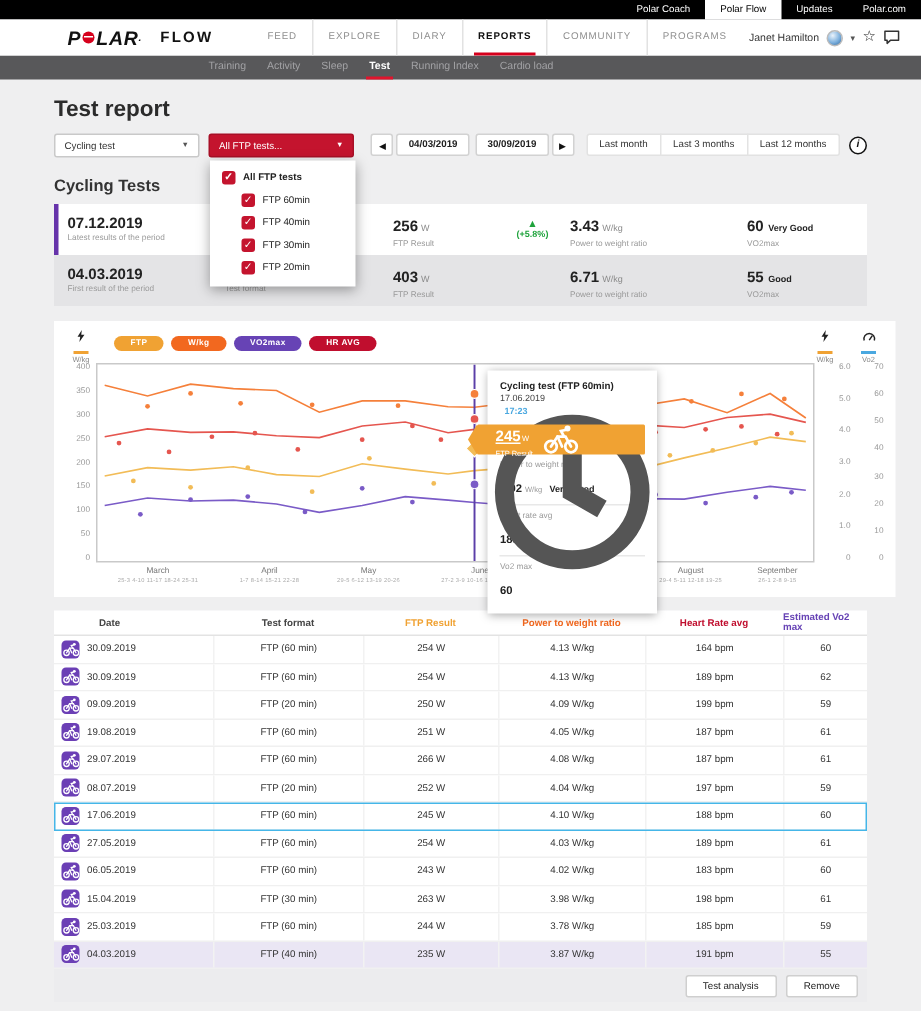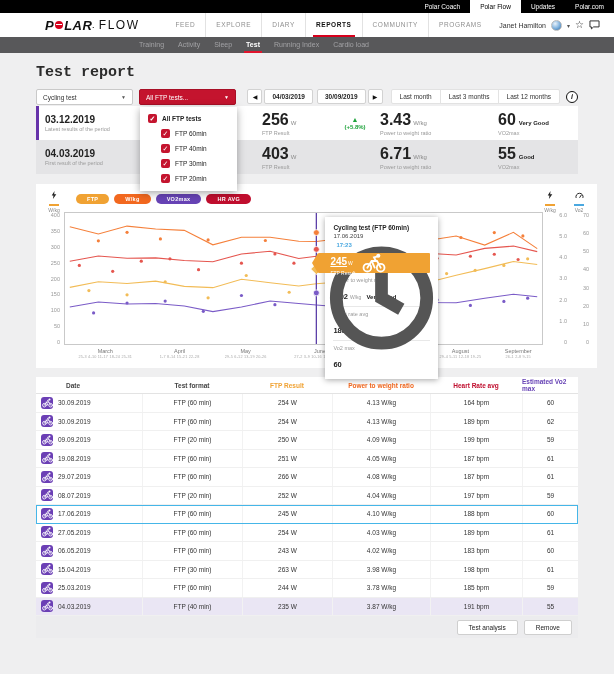--- a/index.html
+++ b/index.html
@@ -10,41 +10,41 @@
   
   .topbar { height:13px; background:#000; display:flex; justify-content:flex-end; align-items:stretch; }
   .tb-tab { color:#fff; font-size:6.5px; line-height:13px; padding:0 10px; cursor:pointer; }
   .tb-tab.active { background:#fff; color:#000; }
 
   
   .mainnav { height:24px; background:#fff; display:flex; align-items:center; padding:0 14px 0 45px; position:relative; }
   .logo { display:flex; align-items:center; font-style:italic; font-weight:bold; font-size:13px; letter-spacing:.5px; color:#111; cursor:pointer; }
   .logo-o { width:8px; height:8px; border-radius:50%; background:#d6001c; display:inline-block; margin:0 1px; position:relative; }
   .logo-o::after { content:""; position:absolute; left:1px; right:1px; top:3px; height:1px; background:#fff; }
-  .logo-flow { margin-left:4px; font-size:12px; font-weight:normal; letter-spacing:1.5px; color:#111; }
+  .logo-flow { margin-left:12px; font-size:10px; font-weight:bold; letter-spacing:1.5px; color:#111; }
   .nav-items { display:flex; margin-left:26px; height:24px; align-items:center; }
   .nav-item { font-size:6.5px; color:#8f8f8f; letter-spacing:.6px; padding:0 10px; height:24px; line-height:24px; position:relative; cursor:pointer; }
   .nav-item + .nav-item { border-left:1px solid #e2e2e2; }
   .nav-item.active { color:#111; font-weight:bold; }
   .nav-item.active::after { content:""; position:absolute; left:7px; right:7px; bottom:0; height:2px; background:#d6001c; }
   .nav-right { margin-left:auto; display:flex; align-items:center; gap:5px; }
   .user-name { font-size:7px; color:#333; cursor:pointer; }
   .avatar { width:11px; height:11px; border-radius:50%; background:radial-gradient(circle at 35% 30%, #eaf3fb, #7db0dd 55%, #30689f); border:.5px solid #bbb; cursor:pointer; }
   .caret { font-size:6px; color:#555; }
   .star { font-size:10px; color:#222; line-height:10px; cursor:pointer; }
   .chat { display:flex; cursor:pointer; }
 
   
   .subnav { height:16px; background:#58585a; display:flex; align-items:stretch; padding-left:132px; }
   .sn-item { font-size:7px; color:#a2a2a5; padding:0 7px; line-height:16px; position:relative; cursor:pointer; }
   .sn-item.active { color:#fff; font-weight:bold; }
   .sn-item.active::after { content:""; position:absolute; left:5px; right:5px; bottom:0; height:2px; background:#e0142d; }
 
   main { padding:0 36px; }
-  h1 { font-size:15px; color:#2b2b2b; margin:11px 0 8px; font-weight:bold;font-family:Liberation Mono, monospace; }
+  h1 { font-size:15px; color:#2b2b2b; margin:11px 0 8px; font-weight:bold; }
   h2 { font-size:11px; color:#333; margin:12px 0 6px; font-weight:bold; }
 
   
   .controls { display:flex; align-items:flex-start; height:17px; position:relative; }
   .select { width:97px; height:16px; background:#fff; border:1px solid #c9c9c9; border-radius:2px; display:flex; align-items:center; justify-content:space-between; padding:0 6px; font-size:6.5px; color:#333; cursor:pointer; }
   .select .sel-caret { font-size:5px; color:#555; }
   .select.red { background:#c4142e; border-color:#a80f26; color:#fff; margin-left:6px; position:relative; }
   .select.red .sel-caret { color:#fff; }
   .dropdown { position:absolute; top:17px; left:0; width:97px; background:#fff; box-shadow:0 2px 8px rgba(0,0,0,.35); z-index:30; padding:4px 0 5px; }
   .dd-item { display:flex; align-items:center; gap:5px; padding:3px 8px; font-size:6.5px; color:#222; cursor:pointer; }
@@ -60,21 +60,21 @@
   .info-btn { width:12px; height:12px; border-radius:50%; border:1.2px solid #111; background:#fff; color:#111; font-size:7px; font-weight:bold; font-style:italic; display:flex; align-items:center; justify-content:center; margin-left:6px; cursor:pointer; }
 
   
   .summary-card { width:542px; background:#fff; position:relative; }
   .sum-row { display:grid; grid-template-columns:105px 112px 68px 50px 118px 1fr; align-items:center; height:34px; padding-left:9px; position:relative; }
   .sum-row.alt { background:#e4e4e6; }
   .sum-row.first::before { content:""; position:absolute; left:0; top:0; width:3px; height:100%; background:#6633aa; }
   .sum-date { font-size:10px; font-weight:bold; color:#222; }
   .sum-sub { font-size:5.5px; color:#9a9a9a; margin-top:1px; }
   .sum-format { font-size:9.5px; color:#333; }
-  .big { font-size:16px; font-weight:bold; color:#222; }
+  .big { font-size:10px; font-weight:bold; color:#222; }
   .unit { font-size:6px; color:#8a8a8a; font-weight:normal; margin-left:2px; }
   .rating { font-size:6px; font-weight:bold; color:#222; margin-left:3px; }
   .trend { text-align:center; line-height:1.1; }
   .tri { color:#1fa33c; font-size:7px; }
   .pct { color:#1fa33c; font-size:6px; font-weight:bold; }
 
   
   .chart-card { width:561px; background:#fff; margin-top:10px; padding:5px 0 4px; }
   .legend-row { display:flex; align-items:center; height:20px; padding:0 8px; }
   .axis-key { display:flex; flex-direction:column; align-items:center; width:20px; }
@@ -221,25 +221,26 @@
         <div class="arrow-btn">▶</div>
         <div class="presets" id="presetGroup">
             <span class="preset">Last month</span>
             <span class="preset">Last 3 months</span>
             <span class="preset">Last 12 months</span>
           </div>
         <div class="info-btn">i</div>
       </div>
     </div>
 
+    <h2>Cycling Tests</h2>
 
     <section class="summary-card" id="summaryCard">
         <div class="sum-row first">
           <div>
-            <div class="sum-date">03.12.2019</div>
+            <div class="sum-date">07.12.2019</div>
             <div class="sum-sub">Latest results of the period</div>
           </div>
           <div></div>
           <div>
             <div><span class="big">256</span><span class="unit">W</span></div>
             <div class="sum-sub">FTP Result</div>
           </div>
           <div class="trend">
             <div class="tri">▲</div>
             <div class="pct">(+5.8%)</div>

